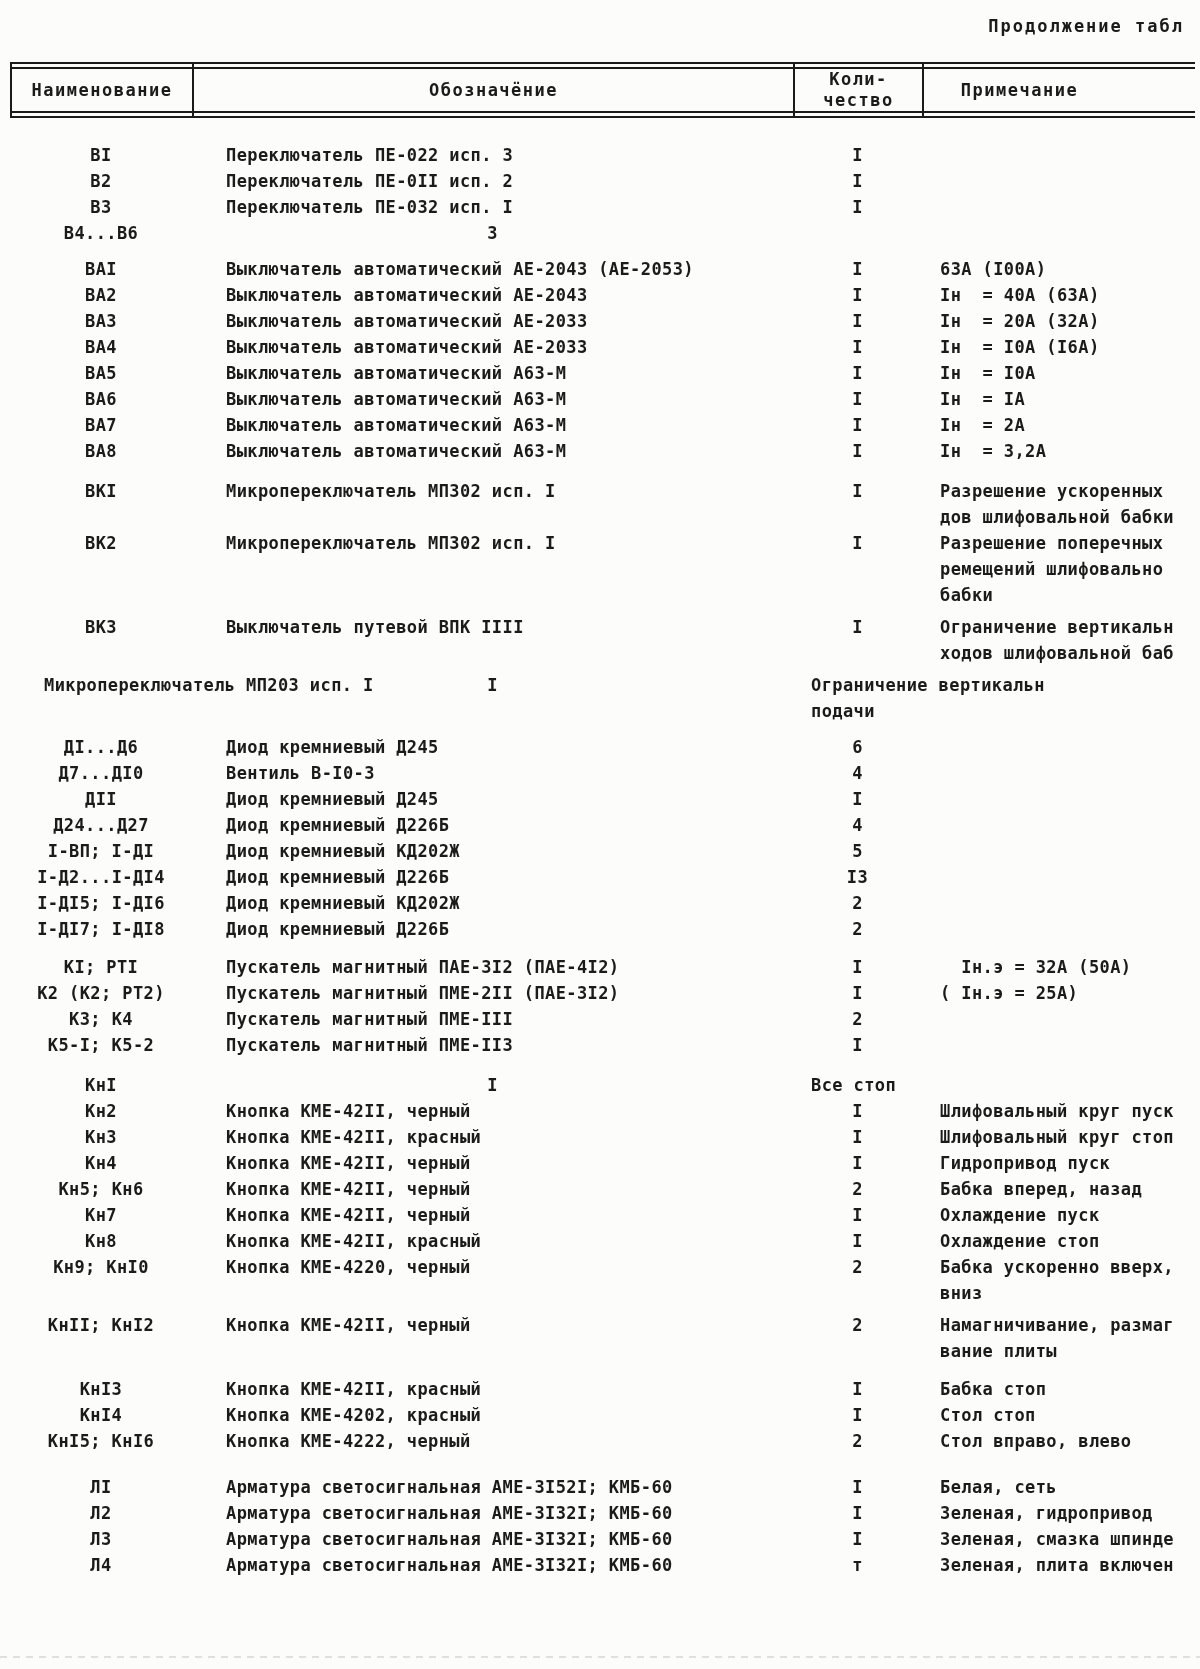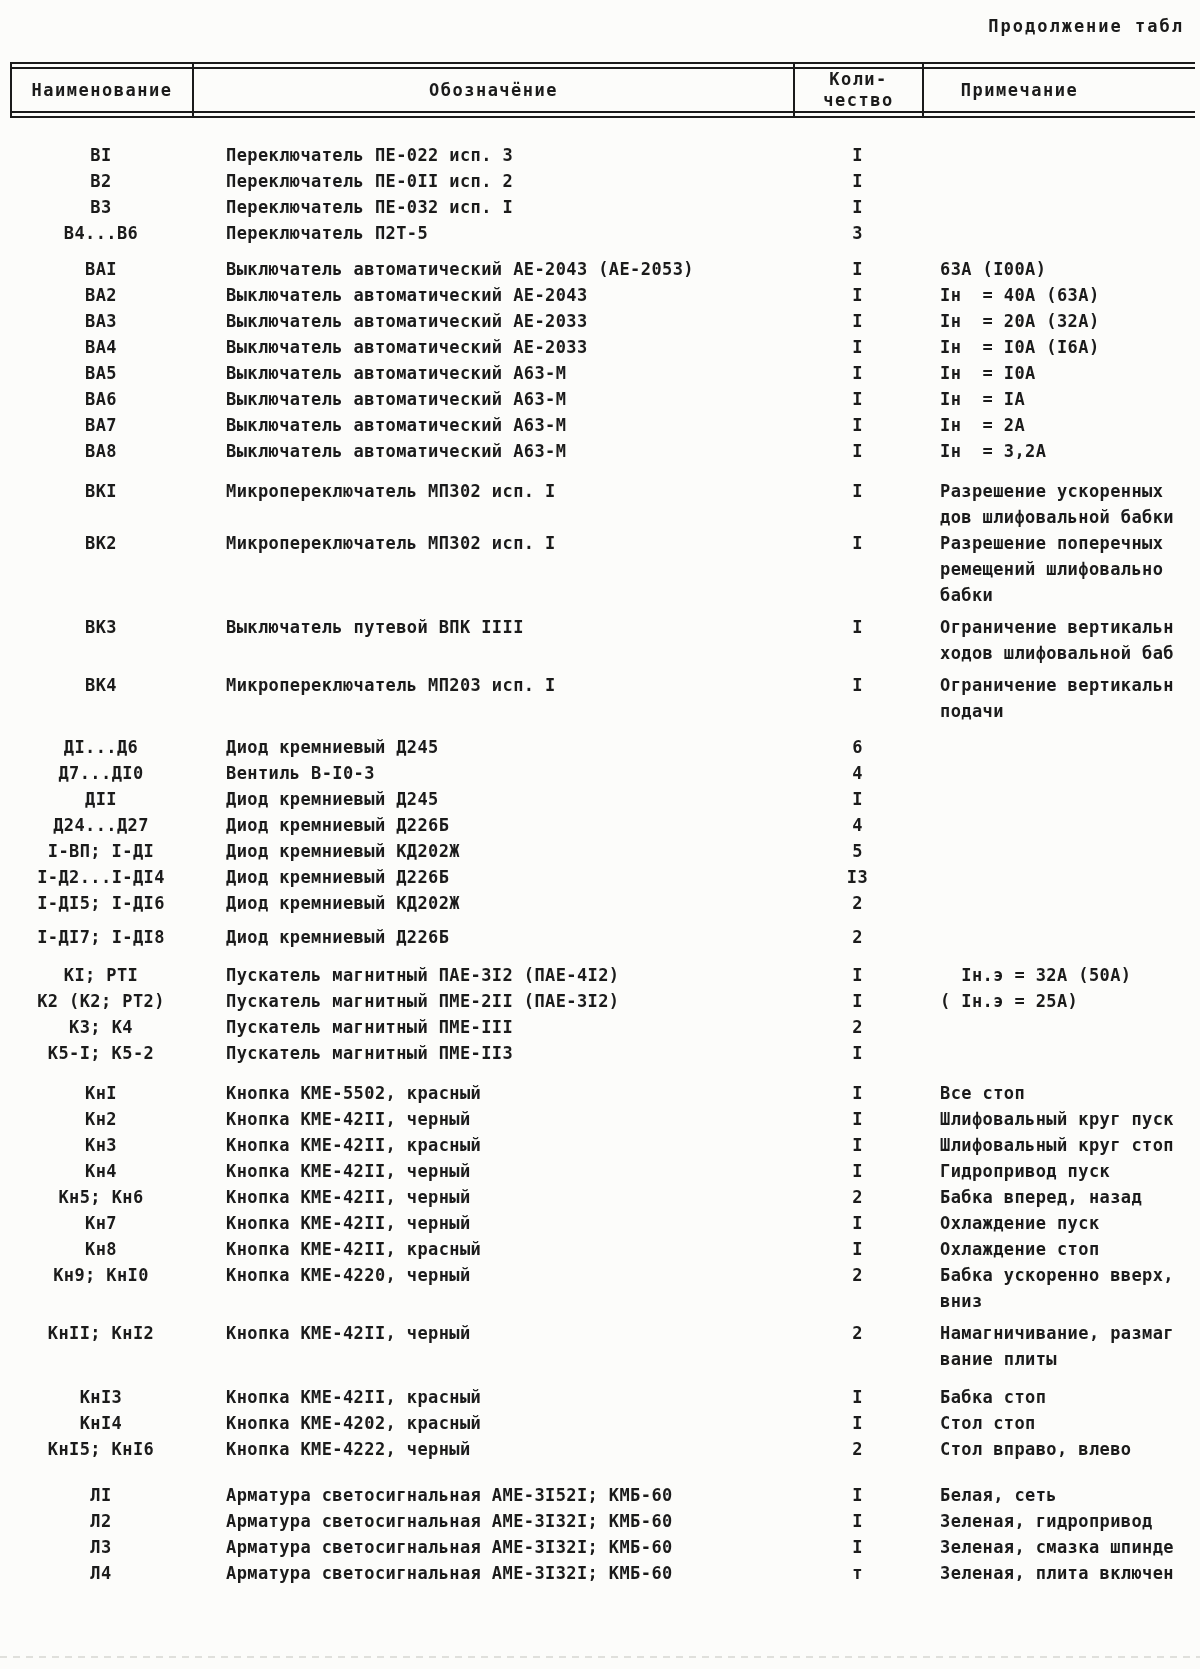--- a/index.html
+++ b/index.html
@@ -54,21 +54,21 @@
   }
   .th-p{padding-right:80px;}
   
   .tbody{
     position:absolute;
     top:142px;left:10px;
     width:1185px;
   }
   .group{display:block;}
   .g2{margin-top:10px}.g3{margin-top:14px}.g4{margin-top:6px}
-  .g5{margin-top:6px}.g6{margin-top:10px}.g7{margin-top:8px}
+  .g5{margin-top:6px}.g6{margin-top:10px}.g7{}
   .g8{margin-top:12px}.g9{margin-top:14px}.g10{margin-top:6px}
   .g11{margin-top:12px}.g12{margin-top:20px}
   .row{
     display:grid;
     grid-template-columns:182px 601px 129px 1fr;
     font-size:17px;
     line-height:26px;
     letter-spacing:0.4px;
   }
   .cell{min-height:26px;}
@@ -118,21 +118,20 @@
           <div class="cell cell-note"></div>
         </div>
         <div class="row">
           <div class="cell cell-d">В3</div>
           <div class="cell cell-n">Переключатель ПЕ-032 исп. I</div>
           <div class="cell cell-q">I</div>
           <div class="cell cell-note"></div>
         </div>
         <div class="row">
           <div class="cell cell-d">В4...В6</div>
-          <div class="cell cell-n">Переключатель П2Т-5</div>
           <div class="cell cell-q">3</div>
           <div class="cell cell-note"></div>
         </div>
       </div>
       <div class="group g2">
         <div class="row">
           <div class="cell cell-d">ВАI</div>
           <div class="cell cell-n">Выключатель автоматический АЕ-2043 (АЕ-2053)</div>
           <div class="cell cell-q">I</div>
           <div class="cell cell-note"><div class="note-line">63А (I00А)</div></div>
@@ -197,21 +196,20 @@
       <div class="group g4">
         <div class="row">
           <div class="cell cell-d">ВК3</div>
           <div class="cell cell-n">Выключатель путевой ВПК IIII</div>
           <div class="cell cell-q">I</div>
           <div class="cell cell-note"><div class="note-line">Ограничение вертикальн</div><div class="note-line">ходов шлифовальной баб</div></div>
         </div>
       </div>
       <div class="group g5">
         <div class="row">
-          <div class="cell cell-d">ВК4</div>
           <div class="cell cell-n">Микропереключатель МП203 исп. I</div>
           <div class="cell cell-q">I</div>
           <div class="cell cell-note"><div class="note-line">Ограничение вертикальн</div><div class="note-line">подачи</div></div>
         </div>
       </div>
       <div class="group g6">
         <div class="row">
           <div class="cell cell-d">ДI...Д6</div>
           <div class="cell cell-n">Диод кремниевый Д245</div>
           <div class="cell cell-q">6</div>
@@ -284,21 +282,20 @@
         <div class="row">
           <div class="cell cell-d">К5-I; К5-2</div>
           <div class="cell cell-n">Пускатель магнитный ПМЕ-II3</div>
           <div class="cell cell-q">I</div>
           <div class="cell cell-note"></div>
         </div>
       </div>
       <div class="group g9">
         <div class="row">
           <div class="cell cell-d">КнI</div>
-          <div class="cell cell-n">Кнопка КМЕ-5502, красный</div>
           <div class="cell cell-q">I</div>
           <div class="cell cell-note"><div class="note-line">Все стоп</div></div>
         </div>
         <div class="row">
           <div class="cell cell-d">Кн2</div>
           <div class="cell cell-n">Кнопка КМЕ-42II, черный</div>
           <div class="cell cell-q">I</div>
           <div class="cell cell-note"><div class="note-line">Шлифовальный круг пуск</div></div>
         </div>
         <div class="row">

